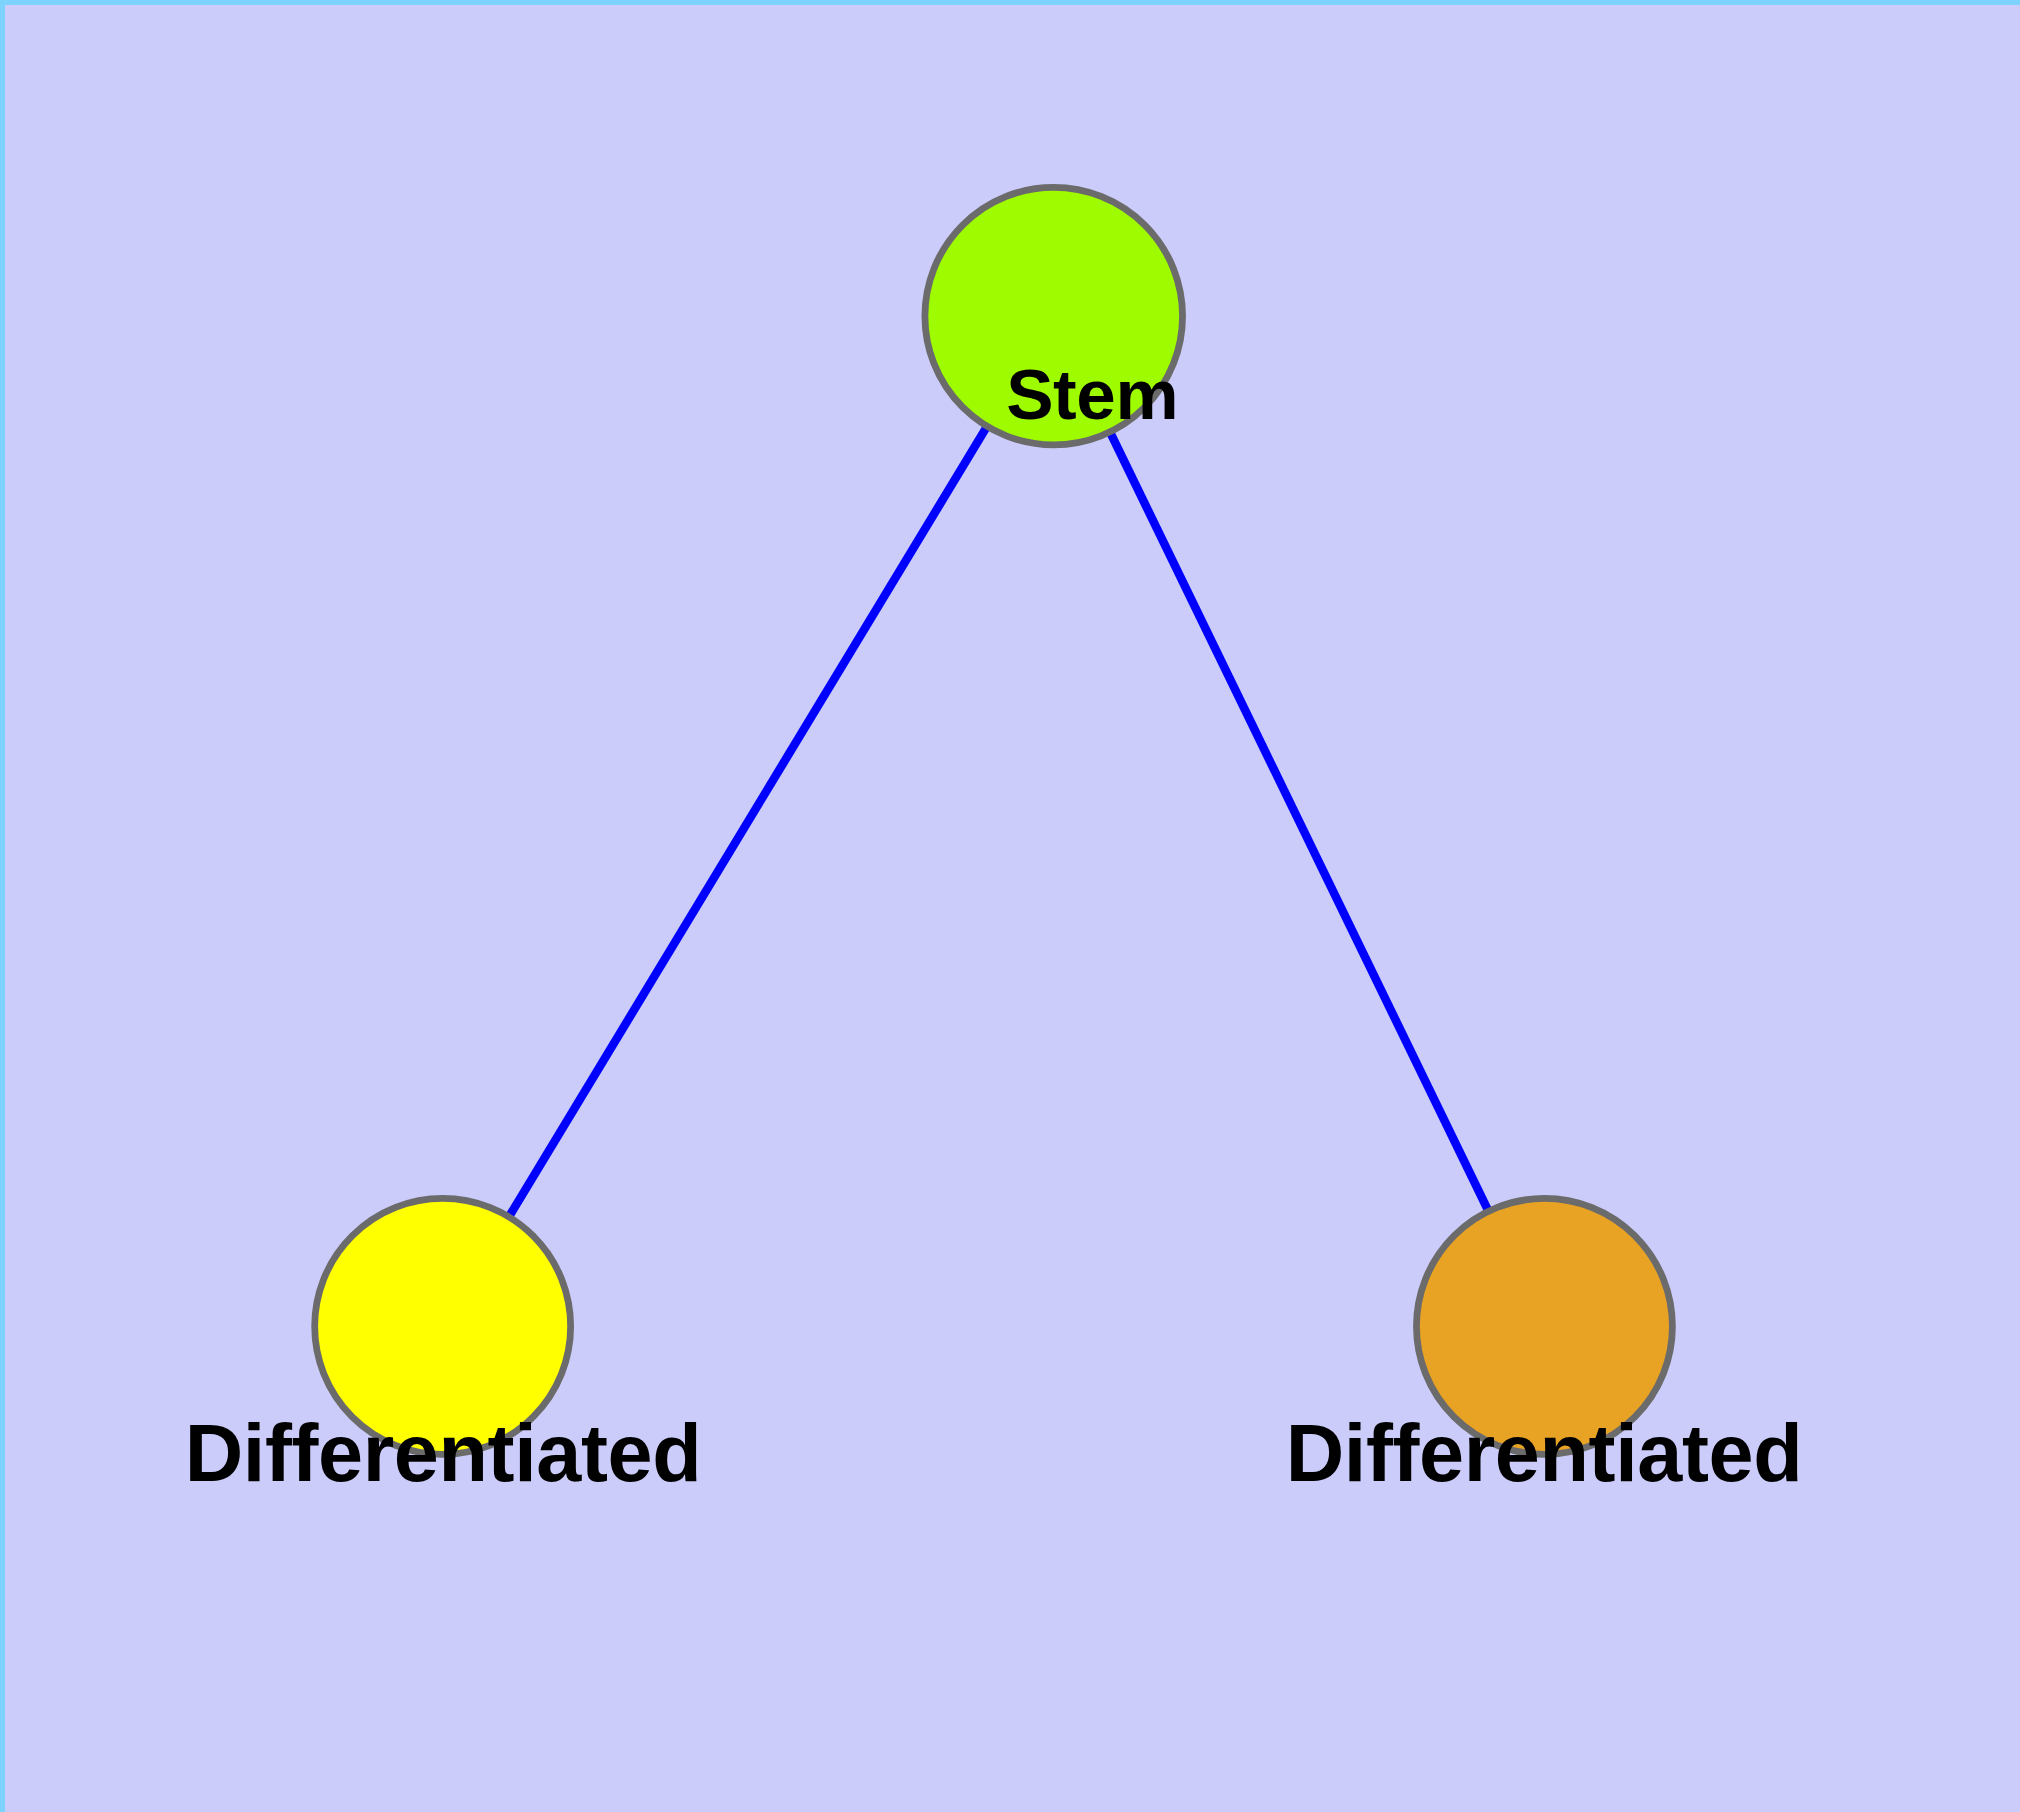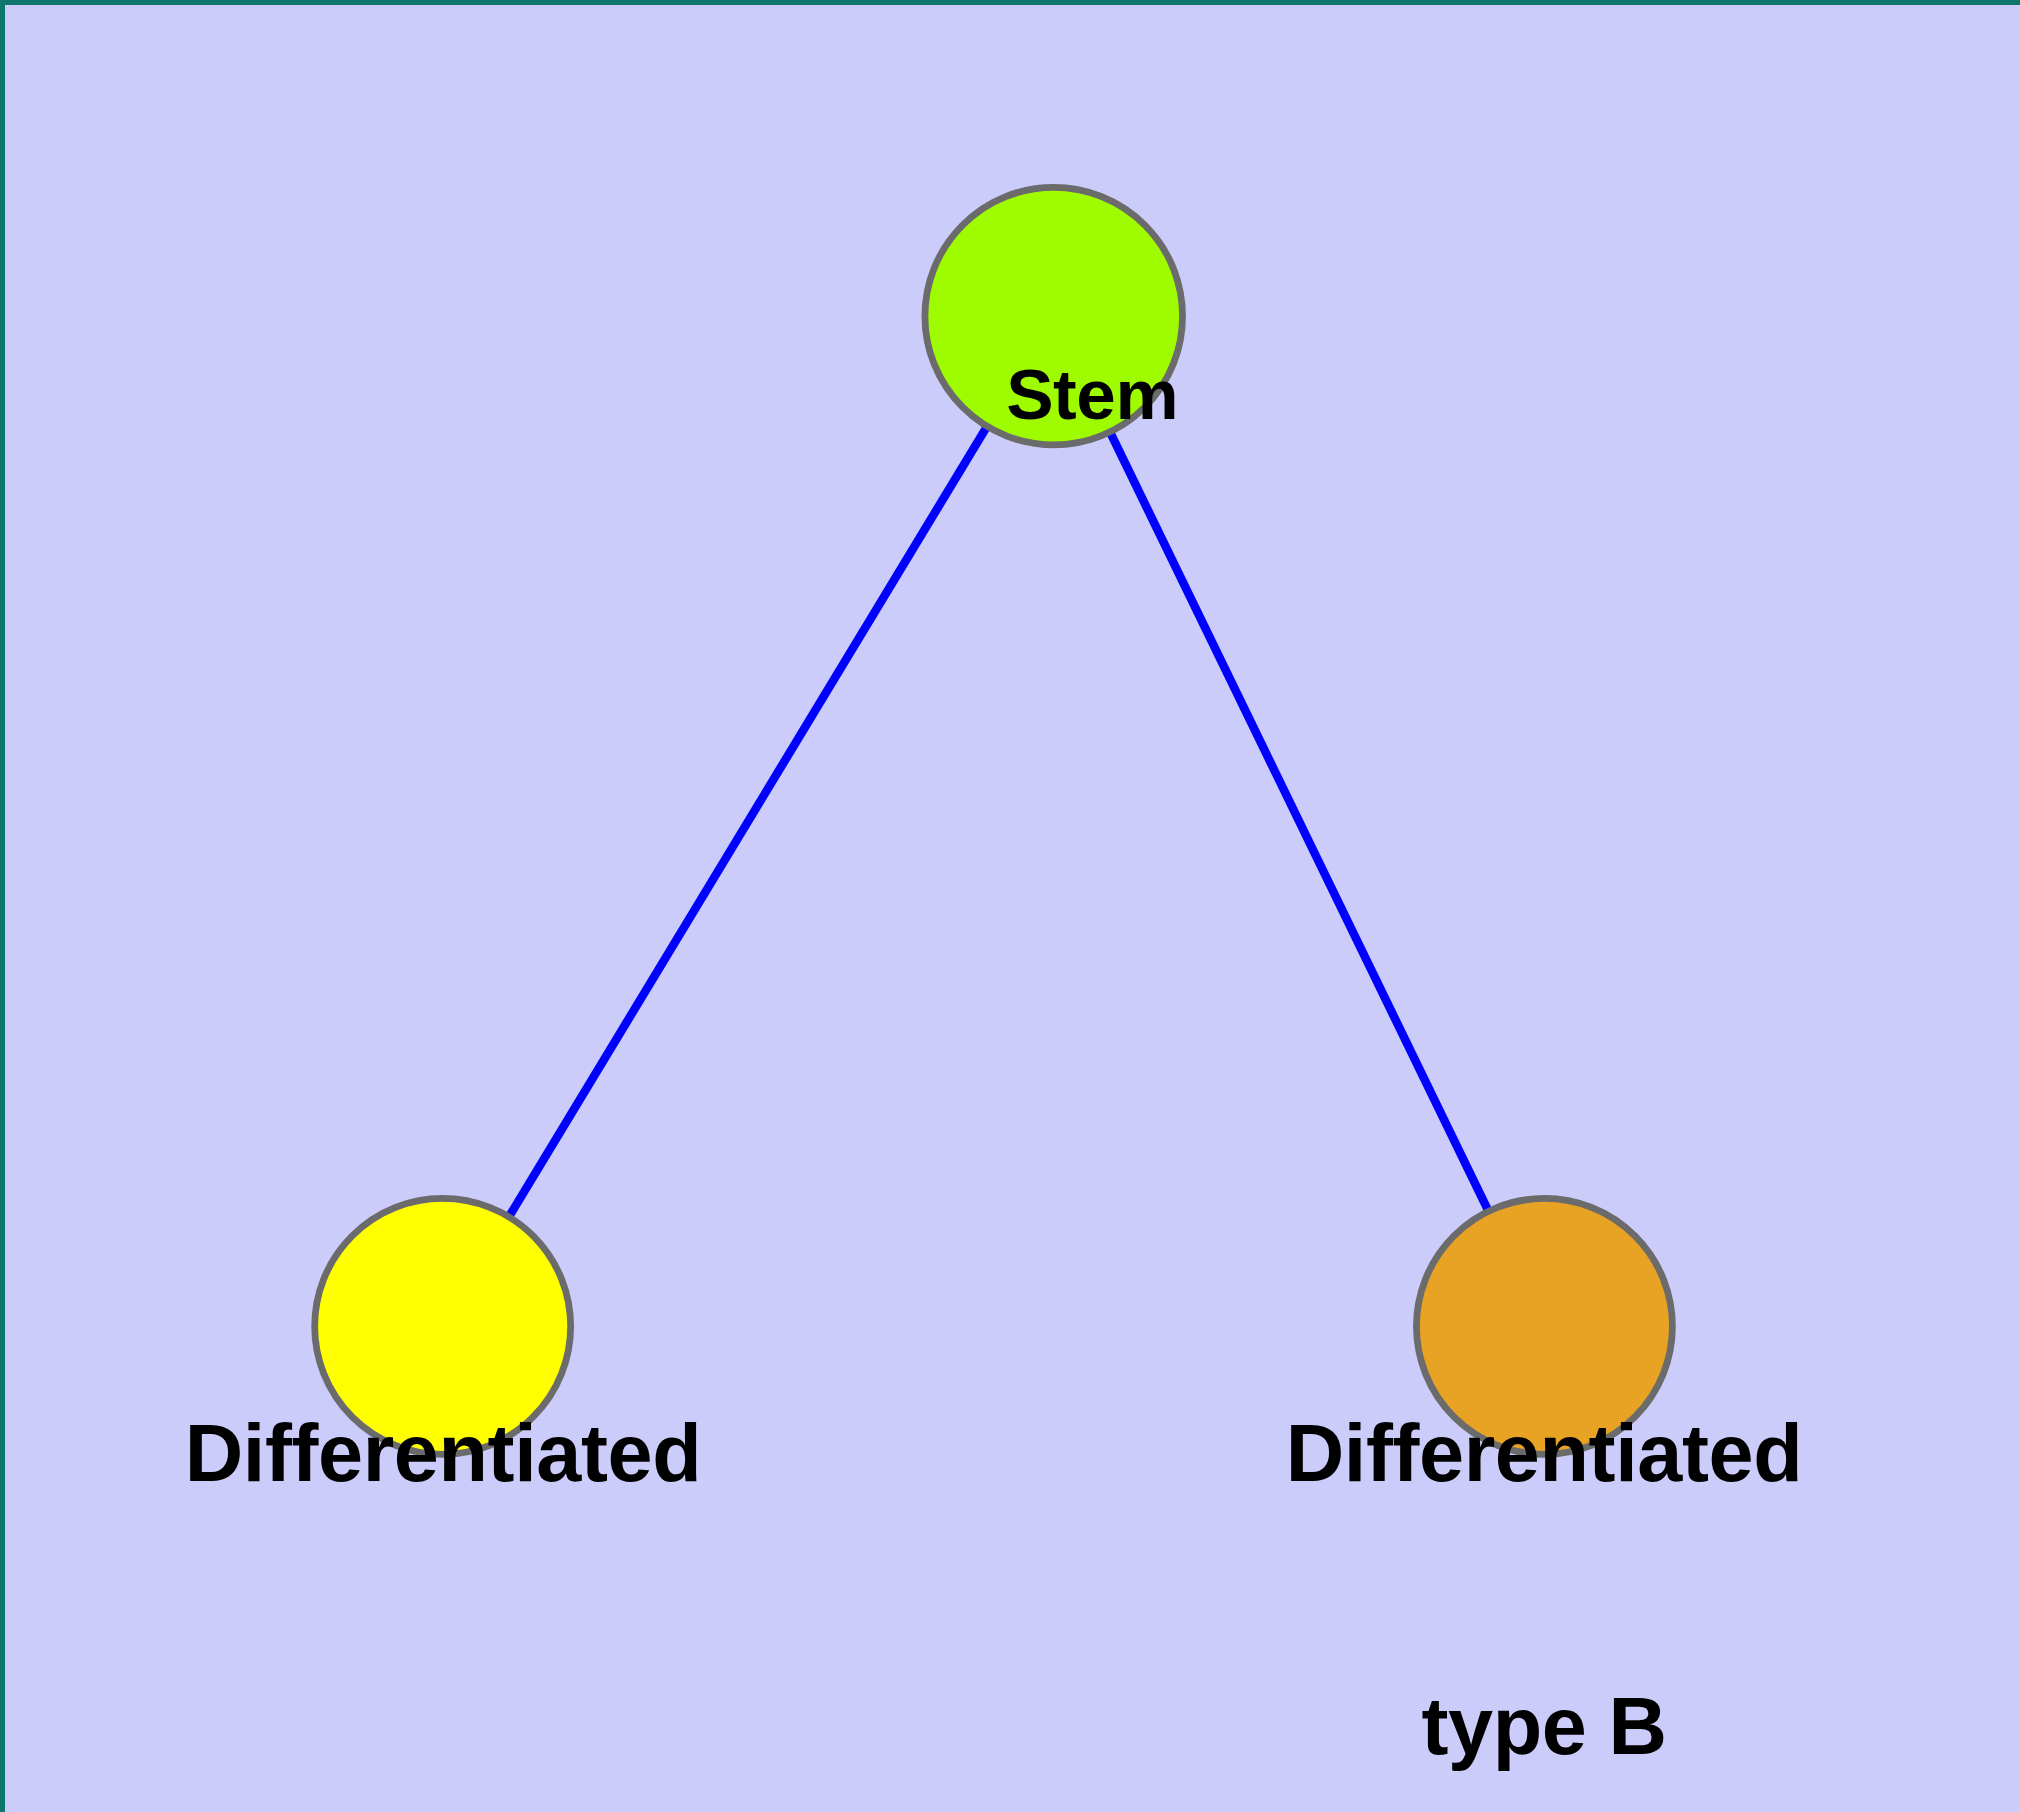--- a/index.html
+++ b/index.html
@@ -9,21 +9,21 @@
     background: #ffffff;
   }
   body {
     font-family: "Liberation Sans", sans-serif;
   }
   #stage {
     position: relative;
     width: 2021px;
     height: 1812px;
     overflow: hidden;
-    background: #0f766e;
+    background: #7dd3fc;
   }
   #canvas-bg {
     position: absolute;
     left: 5.1px;
     top: 5.1px;
     width: 2015px;
     height: 1807px;
     background: #ccccfb;
   }
   #graph-svg {
@@ -105,17 +105,16 @@
   <div class="node-label" id="label-stem">
     <span>Stem</span>
   </div>
 
   <div class="node-label" id="label-diff-a">
     <div>Differentiated</div>
   </div>
 
   <div class="node-label" id="label-diff-b">
     <div>Differentiated</div>
-    <div>type B</div>
   </div>
 
 </div>
 
 
 </body></html>

